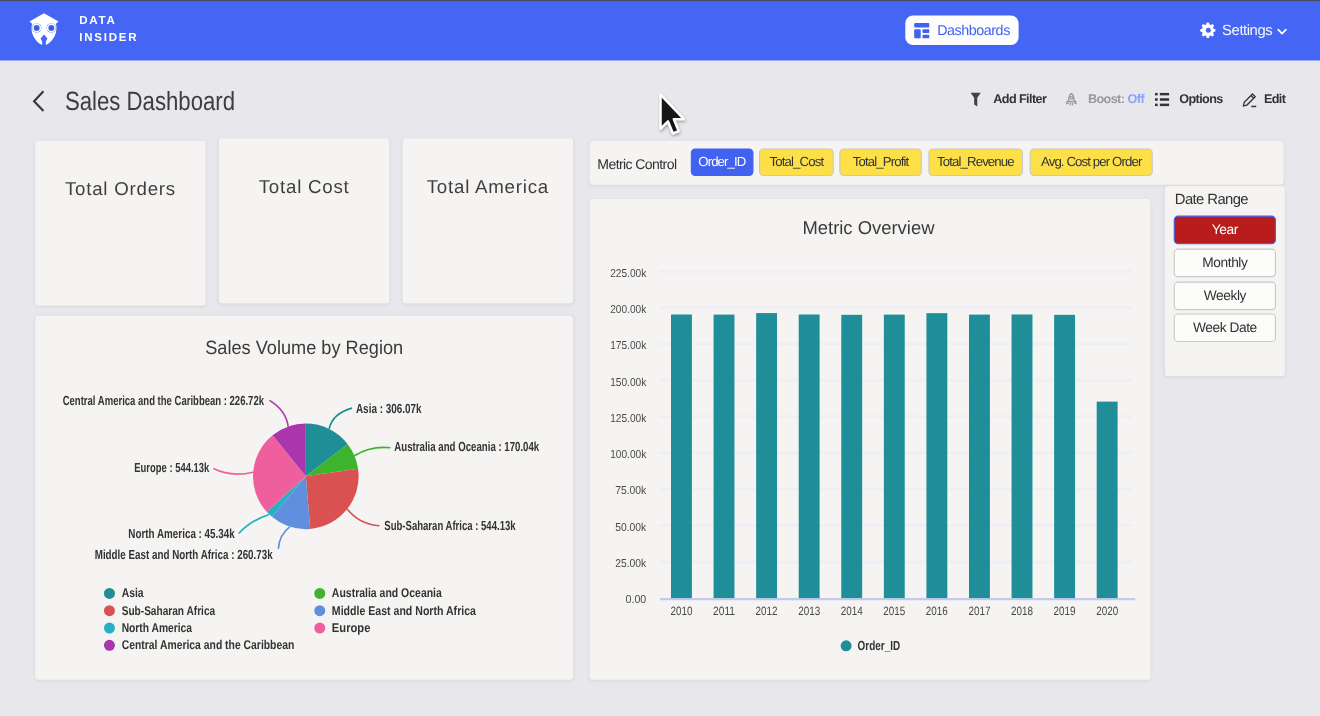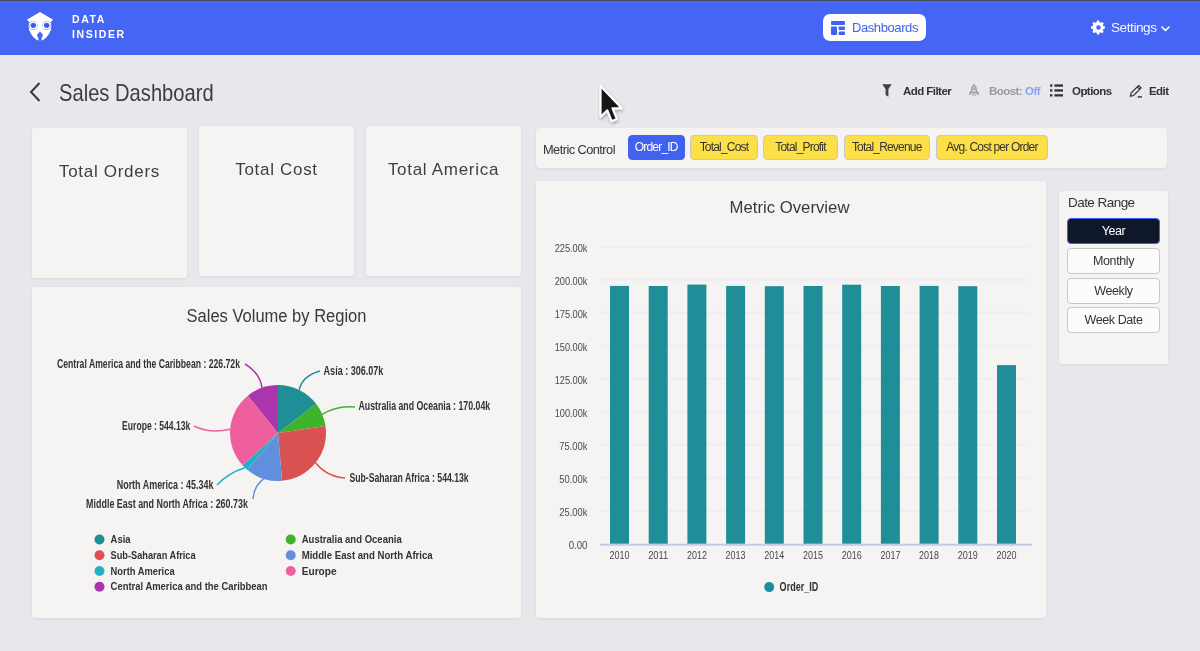--- a/index.html
+++ b/index.html
@@ -11,21 +11,21 @@
 .hdr-right { position:absolute; top:83px; height:15px; display:flex; align-items:center; font-size:11.5px; font-weight:600; letter-spacing:-0.55px; color:#333; }
 .card { position:absolute; background:#f5f4f2; border-radius:3px; box-shadow:0 1px 3px rgba(0,0,0,0.07); }
 .kpi-title { position:absolute; width:100%; top:35px; text-align:center; font-size:17px; color:#3f3f3f; line-height:1; letter-spacing:0.7px; }
 .kpi-value { position:absolute; width:100%; top:79.5px; text-align:center; font-size:40px; font-weight:700; color:#383838; letter-spacing:3.1px; line-height:1; }
 .mc-bar { position:absolute; left:536px; top:128px; width:631px; height:40px; background:#f5f4f2; border-radius:4px; box-shadow:0 1px 3px rgba(0,0,0,0.07); }
 .mc-label { position:absolute; left:7px; top:14px; font-size:12.8px; color:#333; letter-spacing:-0.55px; }
 .mc-btn { position:absolute; top:6.5px; height:25px; border:1px solid #c8c8c8; border-radius:4px; background:#fde047; font-size:12px; letter-spacing:-0.8px; color:#333; display:flex; align-items:center; justify-content:center; }
 .mc-btn.sel { background:#4162f0; color:#fff; border-color:#4162f0; }
 .dr-label { position:absolute; left:9px; top:3.5px; font-size:13.5px; font-weight:500; color:#333; letter-spacing:-0.55px; }
 .dr-btn { position:absolute; left:8px; width:93px; height:26px; border:1px solid #c8c8c8; border-radius:4px; background:#fcfcfb; font-size:12.5px; letter-spacing:-0.4px; color:#333; display:flex; align-items:center; justify-content:center; }
-.dr-btn.sel { background:#0f172a; color:#fff; border-color:#4162f0; }
+.dr-btn.sel { background:#b91c1c; color:#fff; border-color:#4162f0; }
 </style></head><body>
 <div class="navbar">
   <div class="logo">
       <svg width="28" height="31" viewBox="0 0 34 38">
 <path d="M4,11.5 C2.6,17 2.8,22 5,26.5 C7.4,31.3 11.6,35.2 15,36.5 L15,33 L13.2,29.5 L17,25 L20.8,29.5 L19,33 L19,36.5 C22.4,35.2 26.6,31.3 29,26.5 C31.2,22 31.4,17 30,11.5 Z" fill="#fff"></path>
 <path d="M17,1.2 L33.2,10.6 L17,24.2 L0.8,10.6 Z" fill="#fff"></path>
 <circle cx="8.8" cy="17.6" r="5.3" fill="#4565f4"></circle>
         <circle cx="25.2" cy="17.6" r="5.3" fill="#4565f4"></circle>
 <circle cx="8.8" cy="17.6" r="4.2" fill="none" stroke="#fff" stroke-width="1.7"></circle>
         <circle cx="25.2" cy="17.6" r="4.2" fill="none" stroke="#fff" stroke-width="1.7"></circle>
@@ -186,21 +186,21 @@
       <text x="238.3" y="377.8" text-anchor="middle" font-size="11" fill="#474747" textLength="20" lengthAdjust="spacingAndGlyphs">2014</text>
       <text x="277.0" y="377.8" text-anchor="middle" font-size="11" fill="#474747" textLength="20" lengthAdjust="spacingAndGlyphs">2015</text>
       <text x="315.7" y="377.8" text-anchor="middle" font-size="11" fill="#474747" textLength="20" lengthAdjust="spacingAndGlyphs">2016</text>
       <text x="354.4" y="377.8" text-anchor="middle" font-size="11" fill="#474747" textLength="20" lengthAdjust="spacingAndGlyphs">2017</text>
       <text x="393.1" y="377.8" text-anchor="middle" font-size="11" fill="#474747" textLength="20" lengthAdjust="spacingAndGlyphs">2018</text>
       <text x="431.8" y="377.8" text-anchor="middle" font-size="11" fill="#474747" textLength="20" lengthAdjust="spacingAndGlyphs">2019</text>
       <text x="470.5" y="377.8" text-anchor="middle" font-size="11" fill="#474747" textLength="20" lengthAdjust="spacingAndGlyphs">2020</text>
 <circle cx="233.2" cy="406.1" r="5" fill="#1f8e99"></circle>
       <text x="243.6" y="409.8" font-size="12" font-weight="700" fill="#333" textLength="38.7" lengthAdjust="spacingAndGlyphs">Order_ID</text>
 </svg></div>
-<div class="card" style="left:1059px;top:191px;width:109px;height:173px">
+<div class="card" style="left:1059px;top:169px;width:109px;height:173px">
     <div class="dr-label">Date Range</div>
     <div class="dr-btn sel" style="top:27px">Year</div>
     <div class="dr-btn" style="top:57px">Monthly</div>
     <div class="dr-btn" style="top:87px">Weekly</div>
     <div class="dr-btn" style="top:116px">Week Date</div>
   </div>
 <svg width="30" height="42" viewBox="0 0 30 42" style="position:absolute;left:598px;top:84px;z-index:99">
 <defs>
       <filter id="cs" x="-40%" y="-40%" width="200%" height="200%">
         <feDropShadow dx="0.5" dy="1.5" stdDeviation="1.6" flood-opacity="0.35"></feDropShadow>

